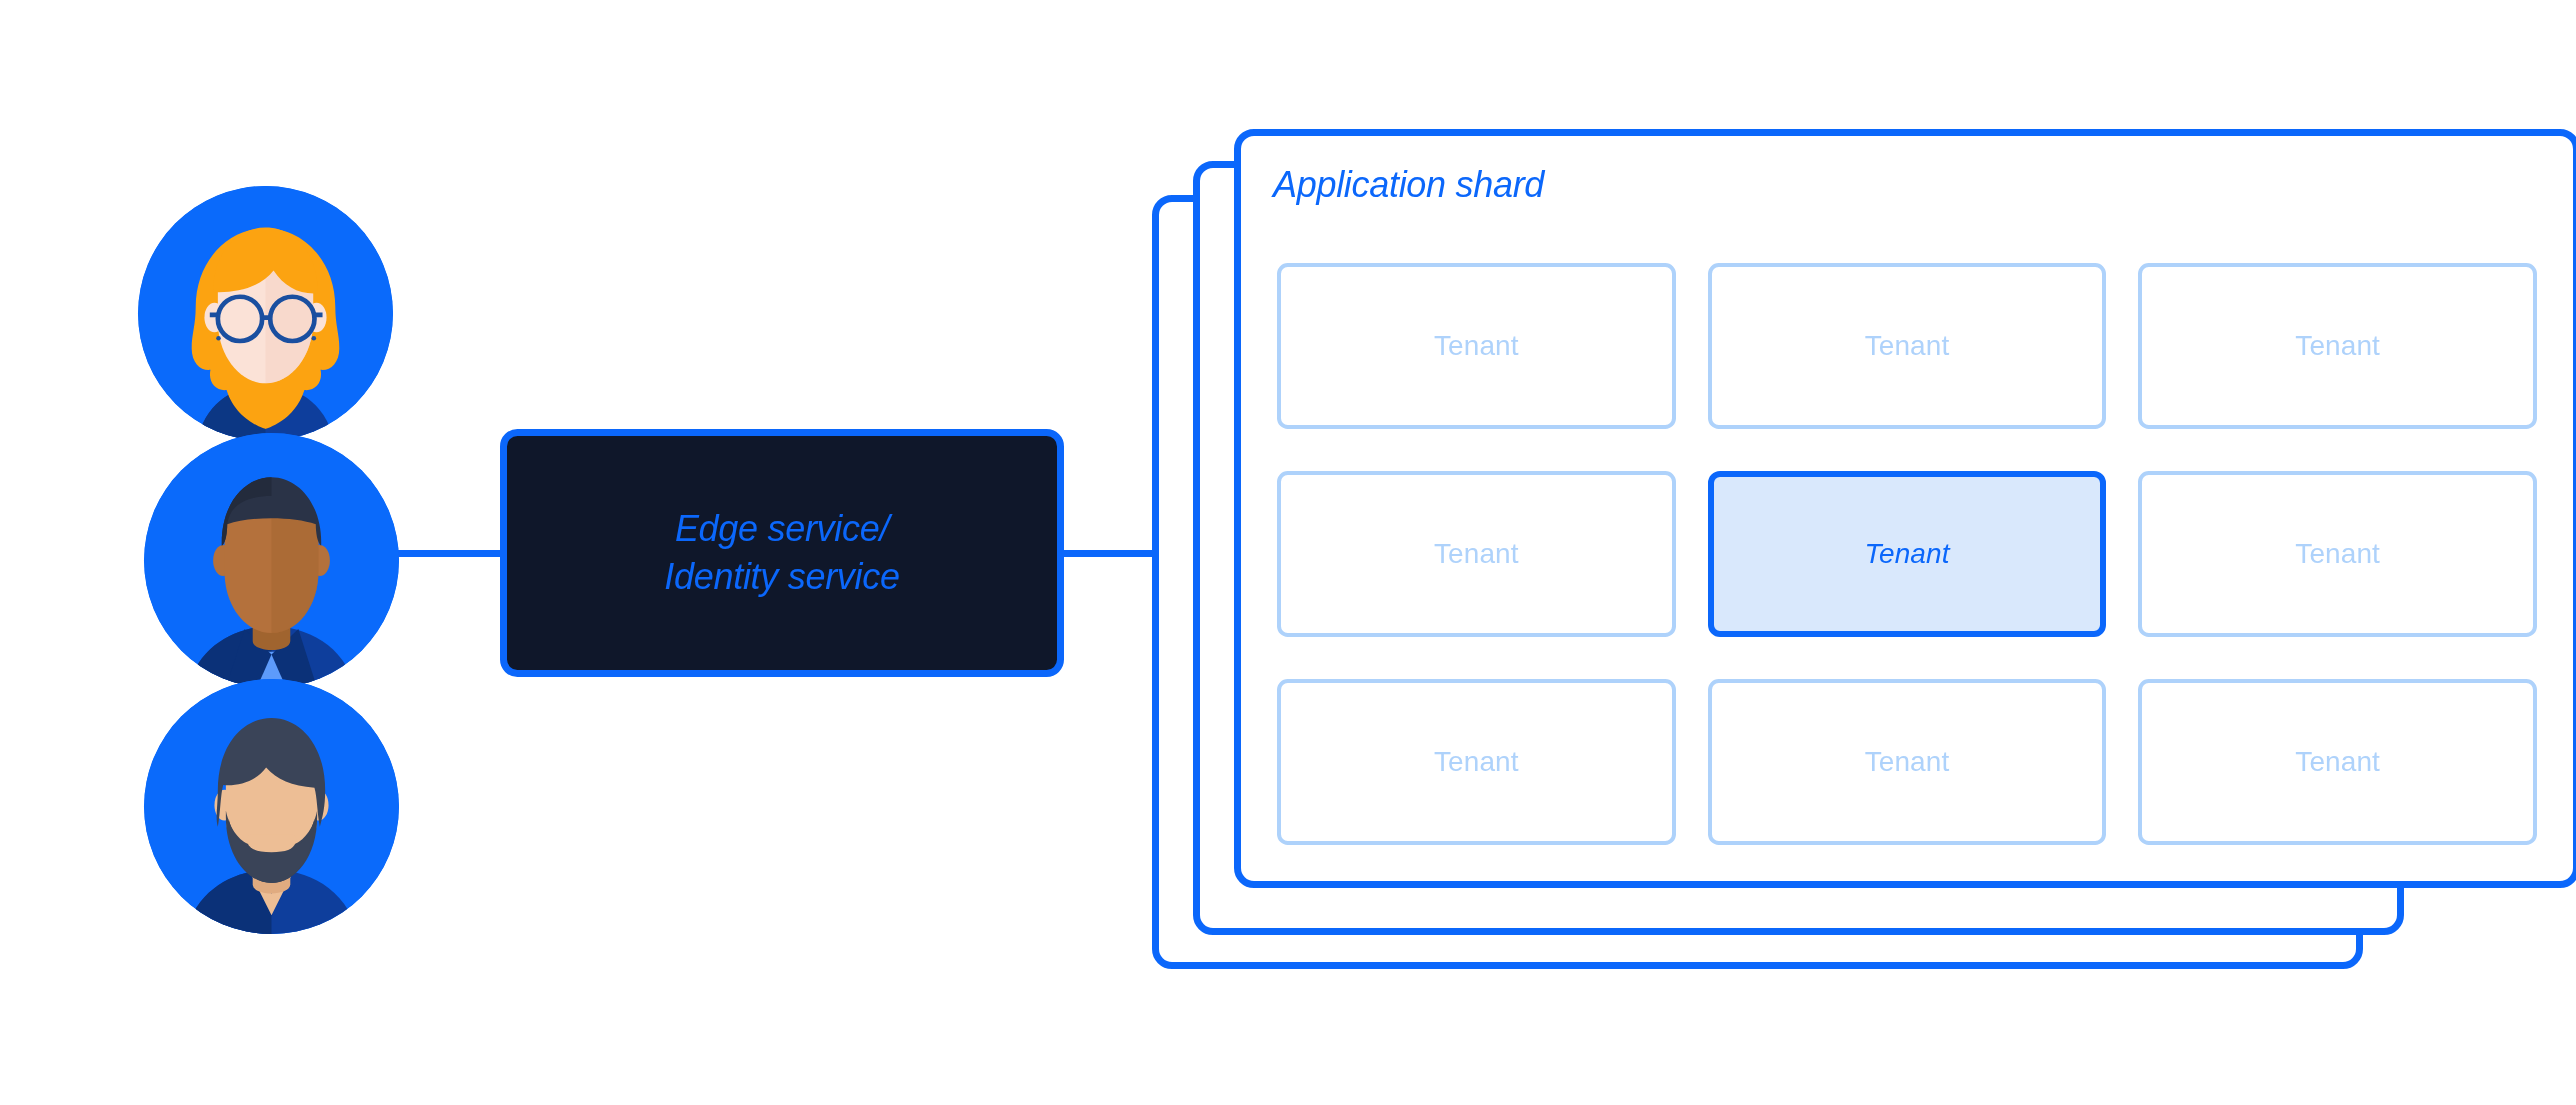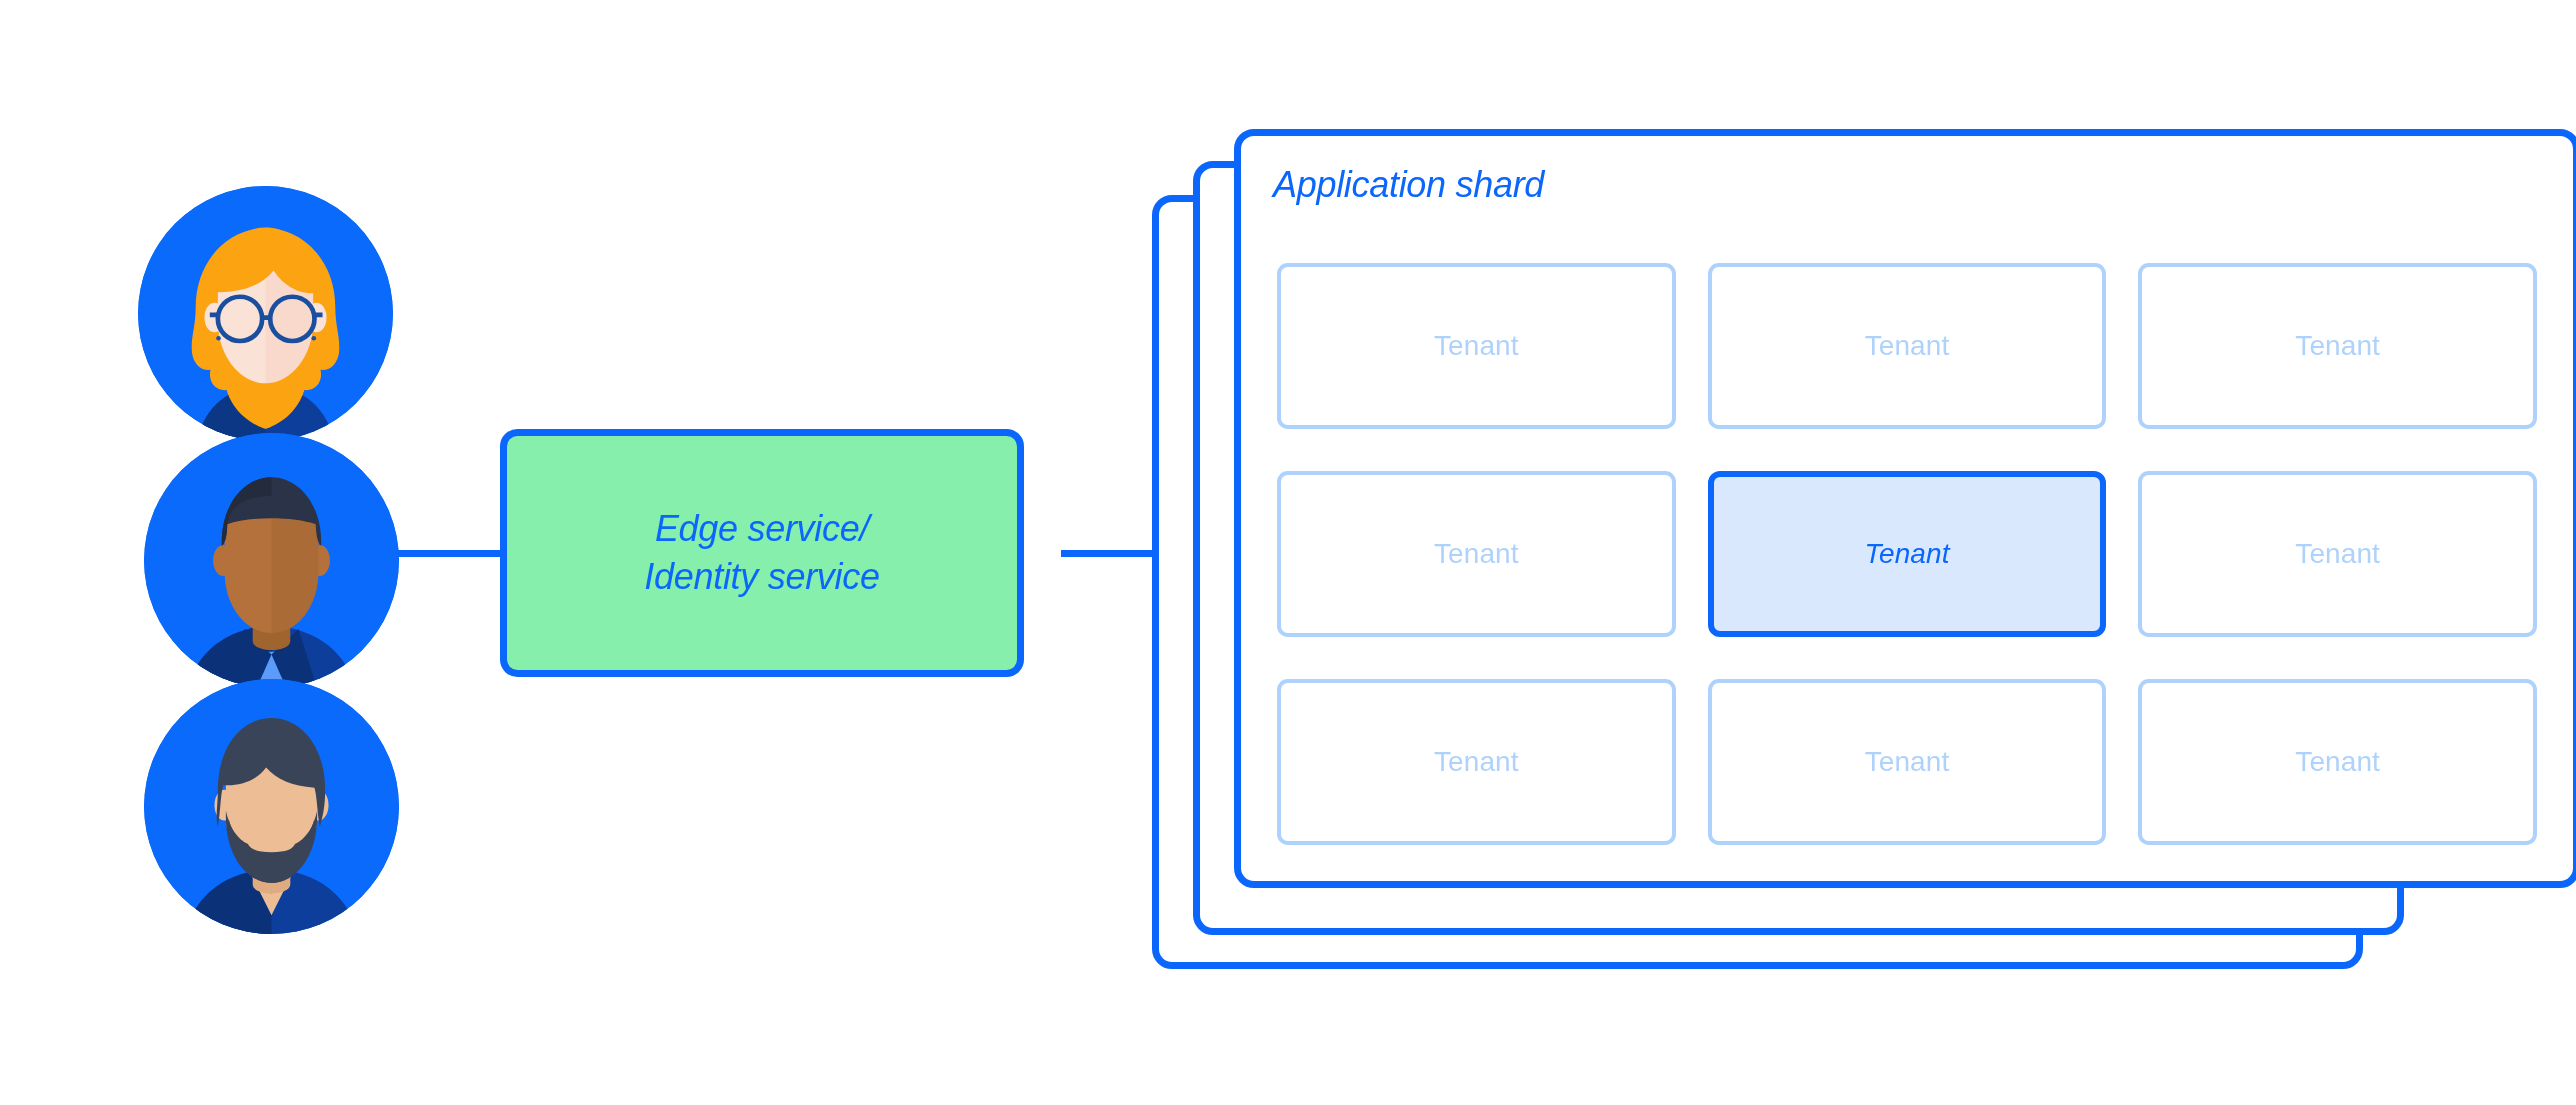--- a/index.html
+++ b/index.html
@@ -50,26 +50,26 @@
     top: 550px;
     width: 96px;
     height: 7.4px;
   }
 
   
   #edge-service-box {
     position: absolute;
     left: 500px;
     top: 429px;
-    width: 524px;
+    width: 564px;
     height: 248px;
     box-sizing: border-box;
     border: 7.4px solid #0b67fb;
     border-radius: 17.4px;
-    background: #86efac;
+    background: #0f172a;
     display: flex;
     align-items: center;
     justify-content: center;
   }
   #edge-service-label {
     color: #0b67fb;
     font-style: italic;
     font-size: 36px;
     line-height: 1.32;
     text-align: center;

